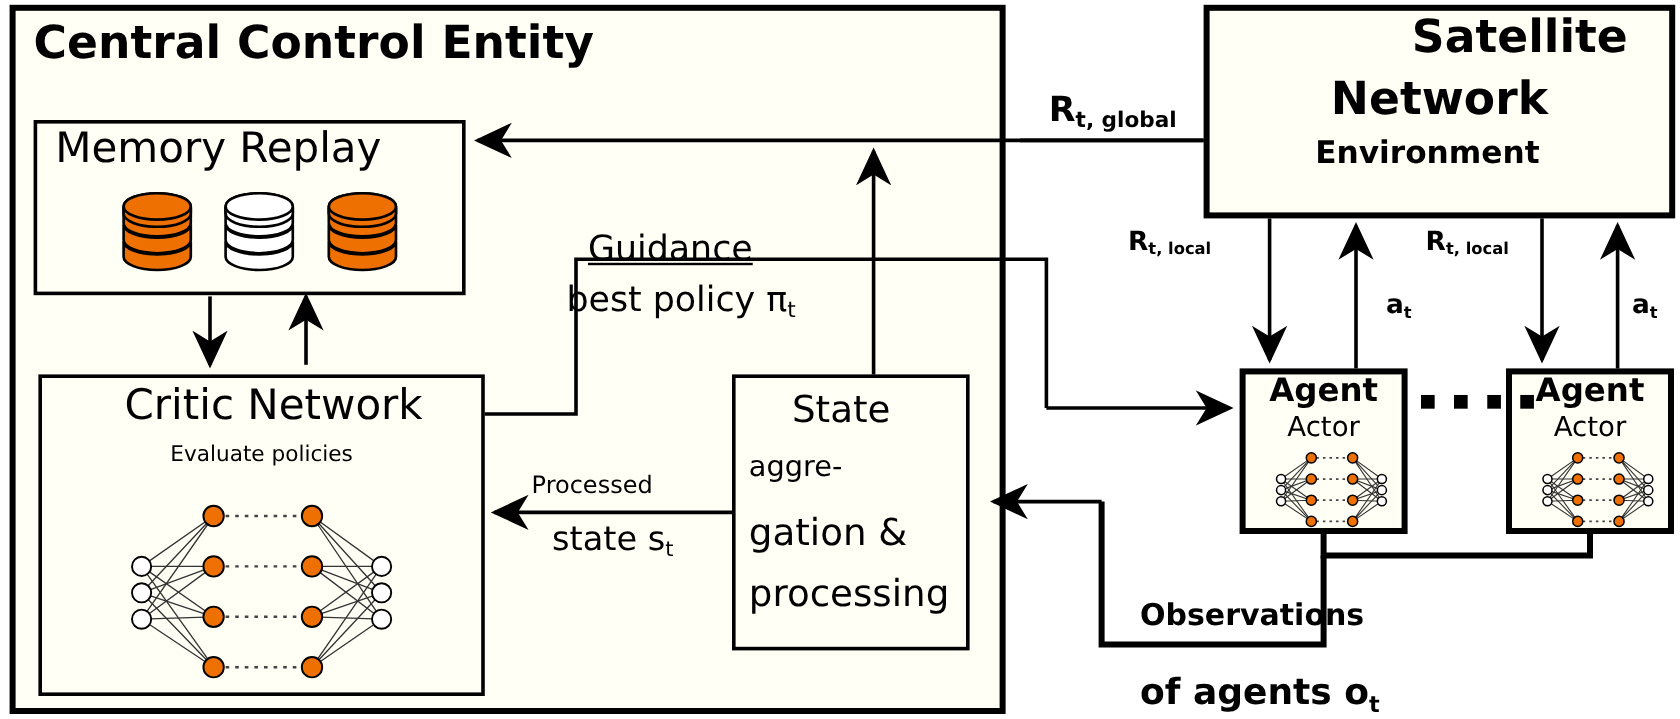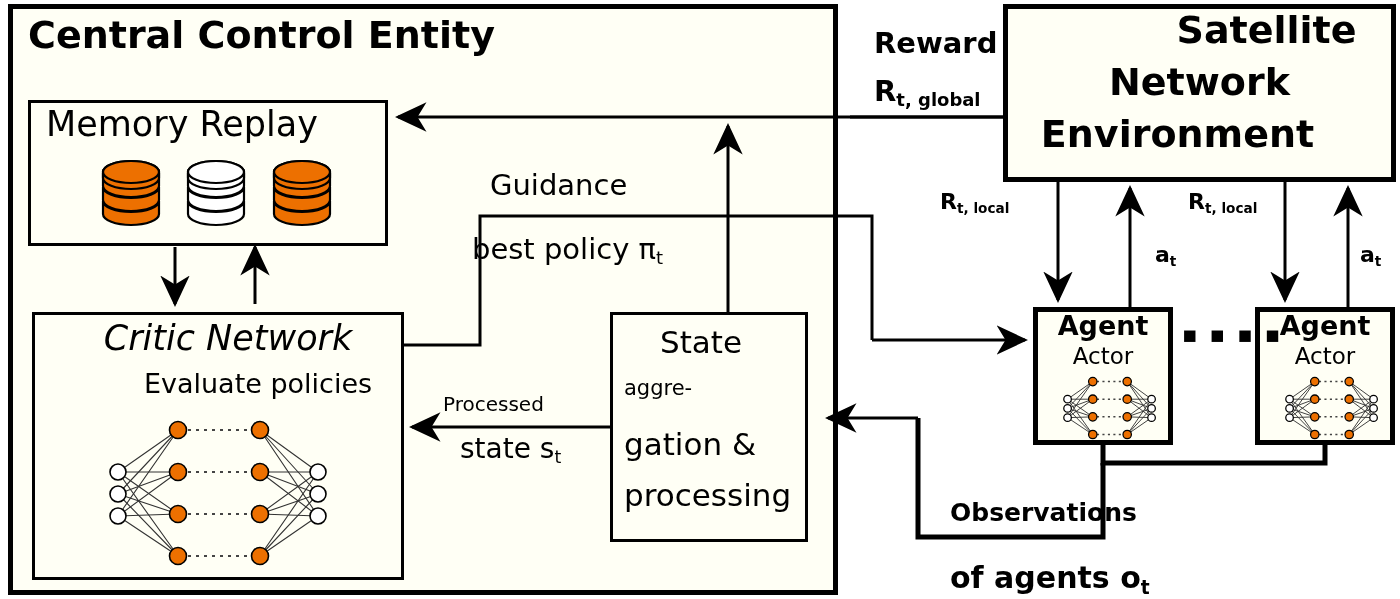--- a/index.html
+++ b/index.html
@@ -49,51 +49,50 @@
         <path d="M274,186 a28,11 0 0 0 56,0 v-13 a28,11 0 0 1 -56,0 z" fill="#ED7000"></path>
         <path d="M274,200 a28,11 0 0 0 56,0 v-13 a28,11 0 0 1 -56,0 z" fill="#ED7000"></path>
         <path d="M274,214 a28,11 0 0 0 56,0 v-13 a28,11 0 0 1 -56,0 z" fill="#ED7000"></path>
         <path d="M274,178 v-6 a28,11 0 0 1 56,0 v6 a28,11 0 0 1 -56,0 z" fill="#ED7000"></path>
         <ellipse cx="302" cy="172" rx="28" ry="11" fill="#ED7000"></ellipse>
       </g>
     </g>
   </svg>
 
   <div class="box thin" style="left:32px;top:312px;width:372px;height:268px;"></div>
-  <div class="ctr" style="left:32px;top:320px;width:392px;font-size:35px;font-style:italic;">Critic Network</div>
-  <div class="ctr" style="left:32px;top:369px;width:372px;font-size:27px;padding-left:40px;">Evaluate policies</div>
+  <div class="ctr" style="left:32px;top:320px;width:392px;font-size:35px;">Critic Network</div>
+  <div class="ctr" style="left:32px;top:369px;width:372px;font-size:18px;">Evaluate policies</div>
 
   <div class="box thin" style="left:610px;top:312px;width:198px;height:230px;"></div>
   <div class="lbl" style="left:624px;top:326px;font-size:31px;margin-left:36px;">State</div>
-  <div class="lbl" style="left:624px;top:377px;font-size:21px;">aggre-</div>
+  <div class="lbl" style="left:624px;top:377px;font-size:24px;">aggre-</div>
   <div class="lbl" style="left:624px;top:428px;font-size:31px;">gation &amp;</div>
   <div class="lbl" style="left:624px;top:479px;font-size:31px;">processing</div>
 
   <div class="box thick" style="left:1003px;top:4px;width:393px;height:178px;"></div>
   <div class="ctr bold" style="left:1030px;top:10px;width:473px;font-size:38px;">Satellite</div>
   <div class="ctr bold" style="left:1003px;top:62px;width:393px;font-size:38px;">Network</div>
-  <div class="ctr bold" style="left:1003px;top:114px;width:349px;font-size:38px;">Environment</div>
+  <div class="ctr bold" style="left:1003px;top:114px;width:349px;font-size:26px;padding-left:12px;">Environment</div>
 
   <div class="box thick" style="left:1033px;top:307px;width:140px;height:138px;"></div>
   <div class="ctr bold" style="left:1033px;top:311px;width:140px;font-size:27px;">Agent</div>
   <div class="ctr" style="left:1033px;top:344px;width:140px;font-size:23px;">Actor</div>
 
   <div class="box thick" style="left:1255px;top:307px;width:140px;height:138px;"></div>
   <div class="ctr bold" style="left:1255px;top:311px;width:140px;font-size:27px;">Agent</div>
   <div class="ctr" style="left:1255px;top:344px;width:140px;font-size:23px;">Actor</div>
 
   <div class="lbl bold" style="left:1182px;top:322px;font-size:23px;letter-spacing:2px;">▪ ▪ ▪ ▪</div>
 
 
-  <div class="lbl bold" style="left:874px;top:28px;font-size:29px;">Reward</div>
   <div class="lbl bold" style="left:874px;top:76px;font-size:29px;">
     <span>R</span><sub>t, global</sub>
   </div>
 
-  <div class="lbl" style="left:490px;top:170px;font-size:29px;">Guidance</div>
+  <div class="lbl" style="left:490px;top:192px;font-size:29px;text-decoration:underline;">Guidance</div>
   <div class="lbl" style="left:472px;top:234px;font-size:29px;">
     <span>best policy π</span><sub>t</sub>
   </div>
 
   <div class="lbl" style="left:443px;top:394px;font-size:20px;">Processed</div>
   <div class="lbl" style="left:460px;top:434px;font-size:28px;">
     <span>state s</span><sub>t</sub>
   </div>
 
   <div class="lbl bold" style="left:950px;top:500px;font-size:25px;">Observations</div>

